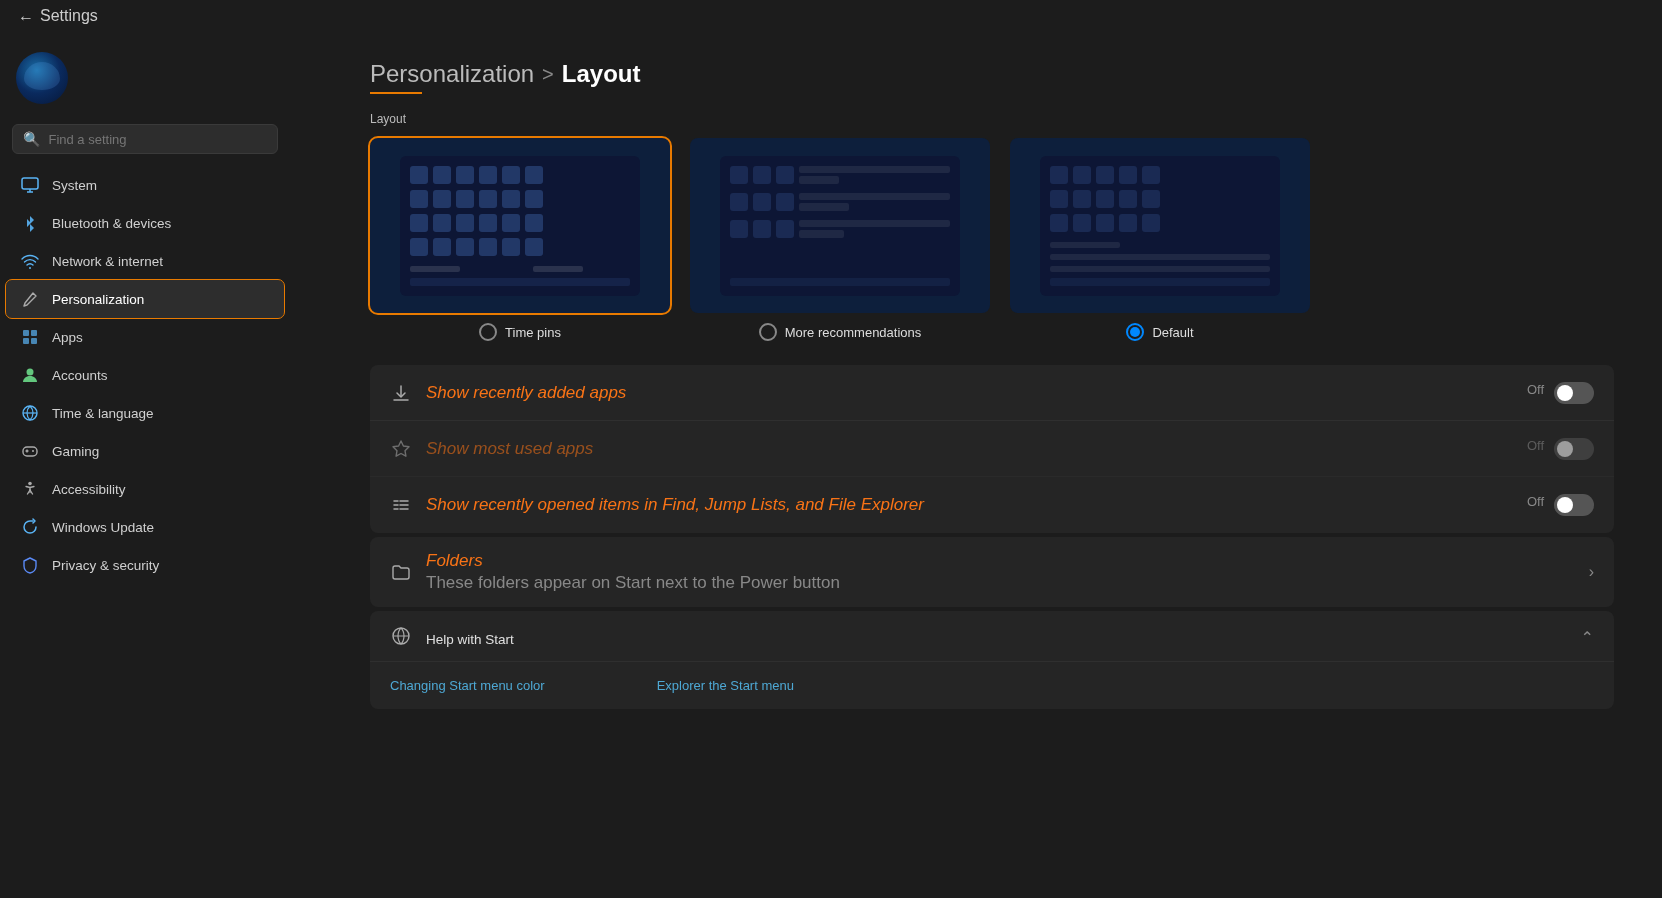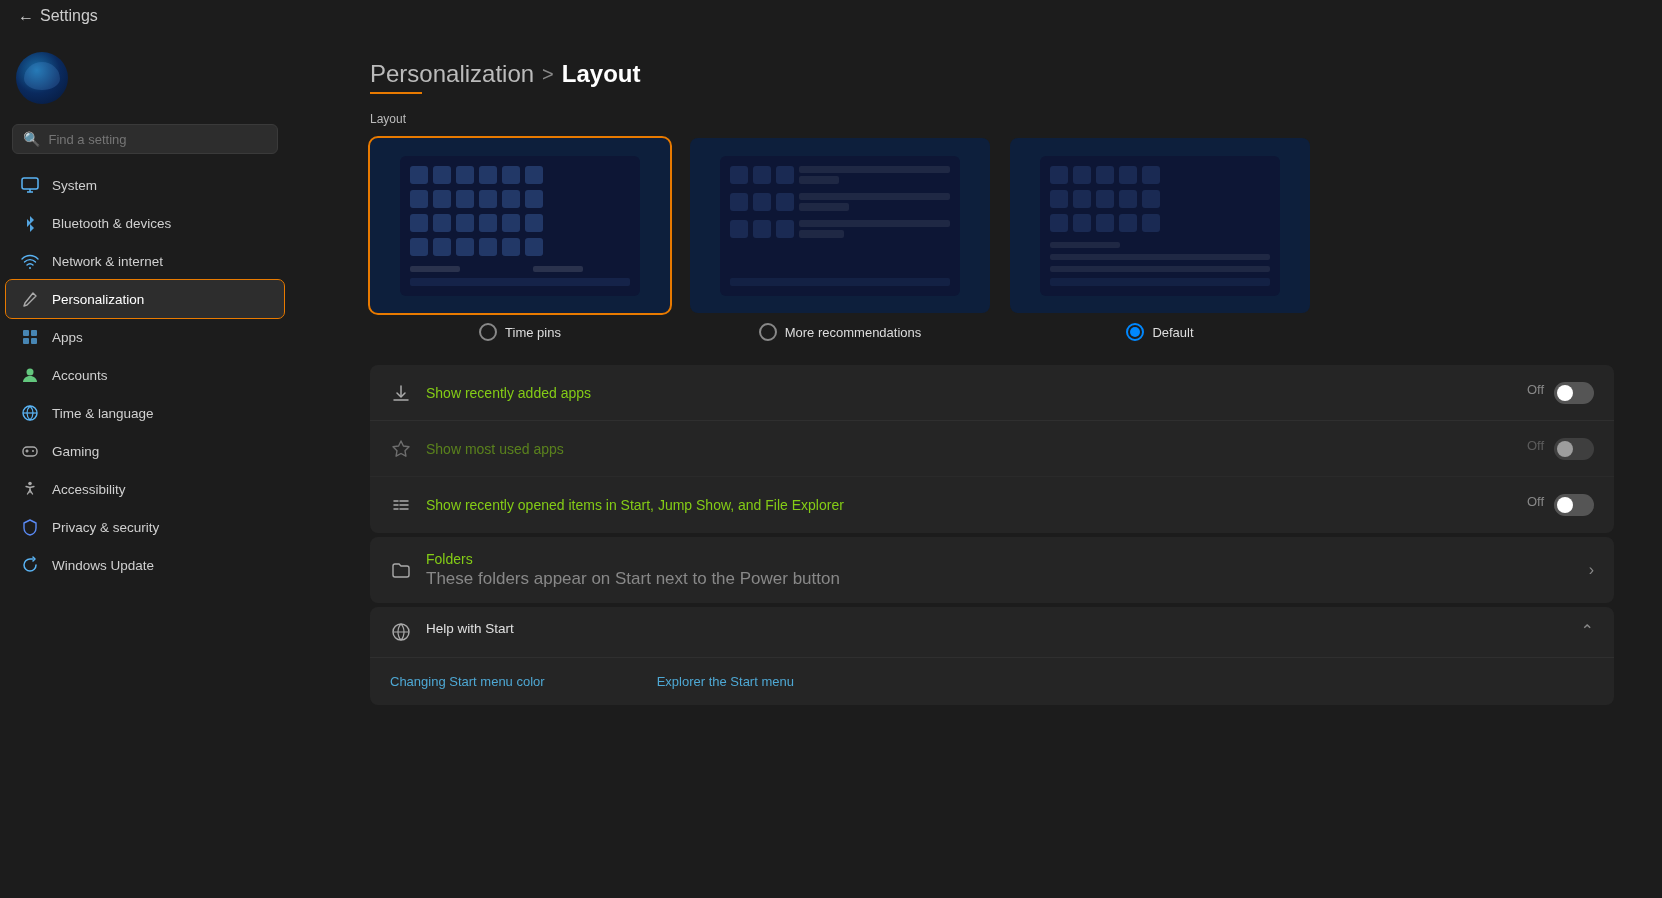--- a/index.html
+++ b/index.html
@@ -287,22 +287,23 @@
       display: flex;
       align-items: center;
       justify-content: center;
       color: #aaa;
       flex-shrink: 0;
     }
     .settings-row-text {
       flex: 1;
     }
     .settings-row-title {
-      font-size: 14px;
-      color: #84cc16;
+      font-size: 17px;
+      color: #f97316;
+      font-style: italic;
     }
     .settings-row-subtitle {
       font-size: 17px;
       color: #888;
       margin-top: 2px;
     }
     .settings-row-right {
       display: flex;
       align-items: flex-start;
       gap: 10px;
@@ -341,21 +342,21 @@
 
     
     .help-section {
       background: #252525;
       border-radius: 8px;
       margin-top: 4px;
       overflow: hidden;
     }
     .help-header {
       display: flex;
-      align-items: flex-start;
+      align-items: flex-end;
       padding: 14px 20px;
       gap: 14px;
       border-bottom: 1px solid #2f2f2f;
       cursor: pointer;
     }
     .help-header-text {
       flex: 1;
       font-size: 13.5px;
       color: #e0e0e0;
     }
@@ -494,36 +495,36 @@
           <path d="M5 6.5l4 1 4-1" stroke="currentColor" stroke-width="1.3" fill="none" stroke-linecap="round"></path>
           <path d="M9 7.5v5" stroke="currentColor" stroke-width="1.4" stroke-linecap="round"></path>
           <path d="M9 10l-2.5 4" stroke="currentColor" stroke-width="1.4" stroke-linecap="round"></path>
           <path d="M9 10l2.5 4" stroke="currentColor" stroke-width="1.4" stroke-linecap="round"></path>
         </svg>
       </div>
       <span>Accessibility</span>
     </div>
 
     <div class="sidebar-item">
-      <div class="sidebar-icon icon-privacy">
-        <svg width="18" height="18" viewBox="0 0 18 18" fill="none">
-          <path d="M9 2L3 5v5c0 3.5 2.5 6.5 6 7 3.5-.5 6-3.5 6-7V5L9 2z" stroke="currentColor" stroke-width="1.4" stroke-linejoin="round"></path>
-        </svg>
-      </div>
-      <span>Privacy &amp; security</span>
-    </div>
-
-    <div class="sidebar-item">
       <div class="sidebar-icon icon-update">
         <svg width="18" height="18" viewBox="0 0 18 18" fill="none">
           <path d="M15 9A6 6 0 1 1 9 3h3" stroke="currentColor" stroke-width="1.5" stroke-linecap="round"></path>
           <path d="M12 1l2 2-2 2" stroke="currentColor" stroke-width="1.5" stroke-linecap="round" stroke-linejoin="round"></path>
         </svg>
       </div>
       <span>Windows Update</span>
+    </div>
+
+    <div class="sidebar-item">
+      <div class="sidebar-icon icon-privacy">
+        <svg width="18" height="18" viewBox="0 0 18 18" fill="none">
+          <path d="M9 2L3 5v5c0 3.5 2.5 6.5 6 7 3.5-.5 6-3.5 6-7V5L9 2z" stroke="currentColor" stroke-width="1.4" stroke-linejoin="round"></path>
+        </svg>
+      </div>
+      <span>Privacy &amp; security</span>
     </div>
   </div>
 
   <div class="content">
 
     <div class="breadcrumb">
       <span class="breadcrumb-parent">Personalization</span>
       <span class="breadcrumb-sep">&gt;</span>
       <span class="breadcrumb-current">Layout</span>
     </div>
@@ -705,21 +706,21 @@
           <svg width="20" height="20" viewBox="0 0 20 20" fill="none">
             <line x1="3" y1="6" x2="7" y2="6" stroke="#aaa" stroke-width="1.5" stroke-linecap="round"></line>
             <line x1="3" y1="10" x2="7" y2="10" stroke="#aaa" stroke-width="1.5" stroke-linecap="round"></line>
             <line x1="3" y1="14" x2="7" y2="14" stroke="#aaa" stroke-width="1.5" stroke-linecap="round"></line>
             <line x1="9" y1="6" x2="17" y2="6" stroke="#aaa" stroke-width="1.5" stroke-linecap="round"></line>
             <line x1="9" y1="10" x2="17" y2="10" stroke="#aaa" stroke-width="1.5" stroke-linecap="round"></line>
             <line x1="9" y1="14" x2="17" y2="14" stroke="#aaa" stroke-width="1.5" stroke-linecap="round"></line>
           </svg>
         </div>
         <div class="settings-row-text">
-          <div class="settings-row-title">Show recently opened items in Start, Jump Show, and File Explorer</div>
+          <div class="settings-row-title">Show recently opened items in Find, Jump Lists, and File Explorer</div>
         </div>
         <div class="settings-row-right">
           <span class="status-text">Off</span>
           <div class="toggle"></div>
         </div>
       </div>
     </div>
 
     <div class="settings-section" style="margin-top:4px;">
       <div class="settings-row">

